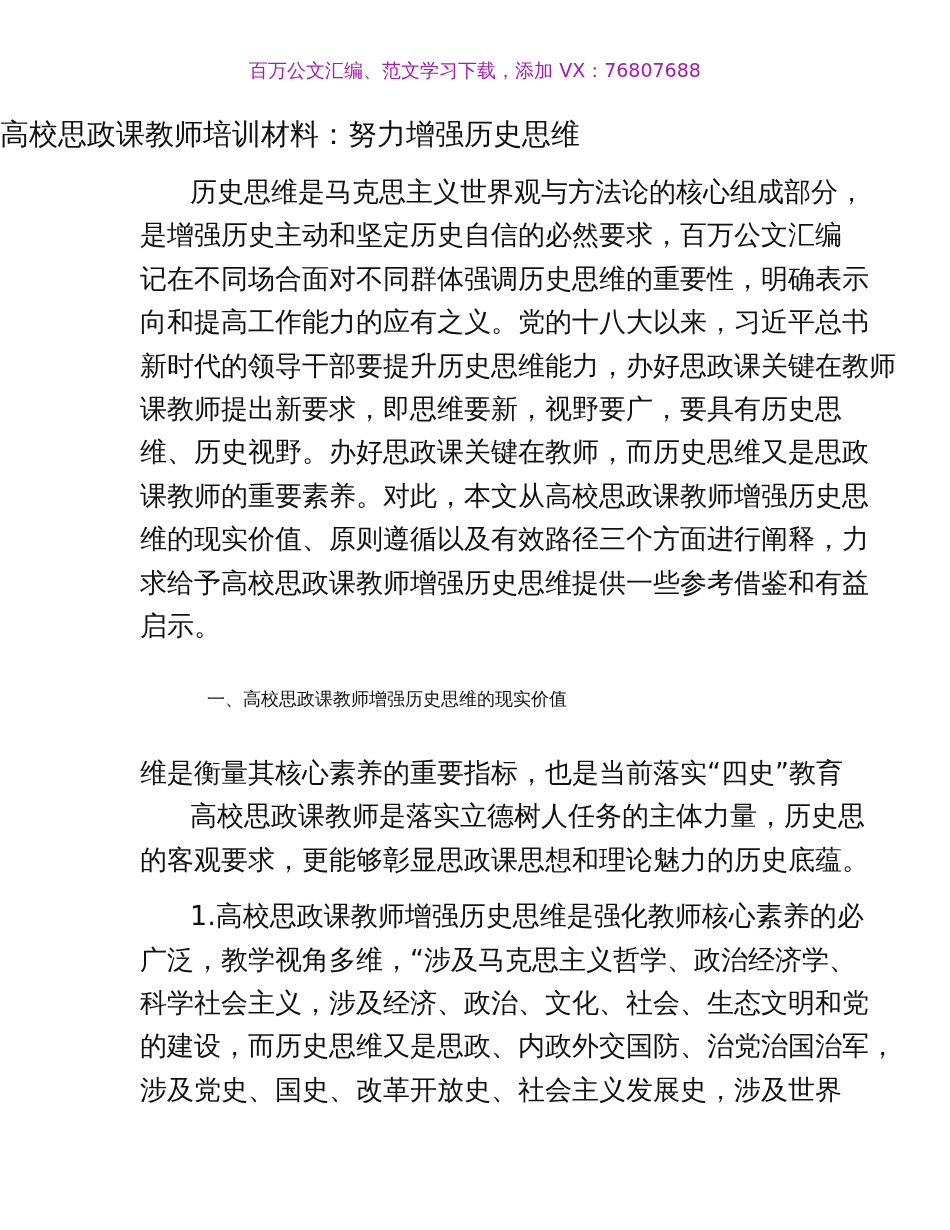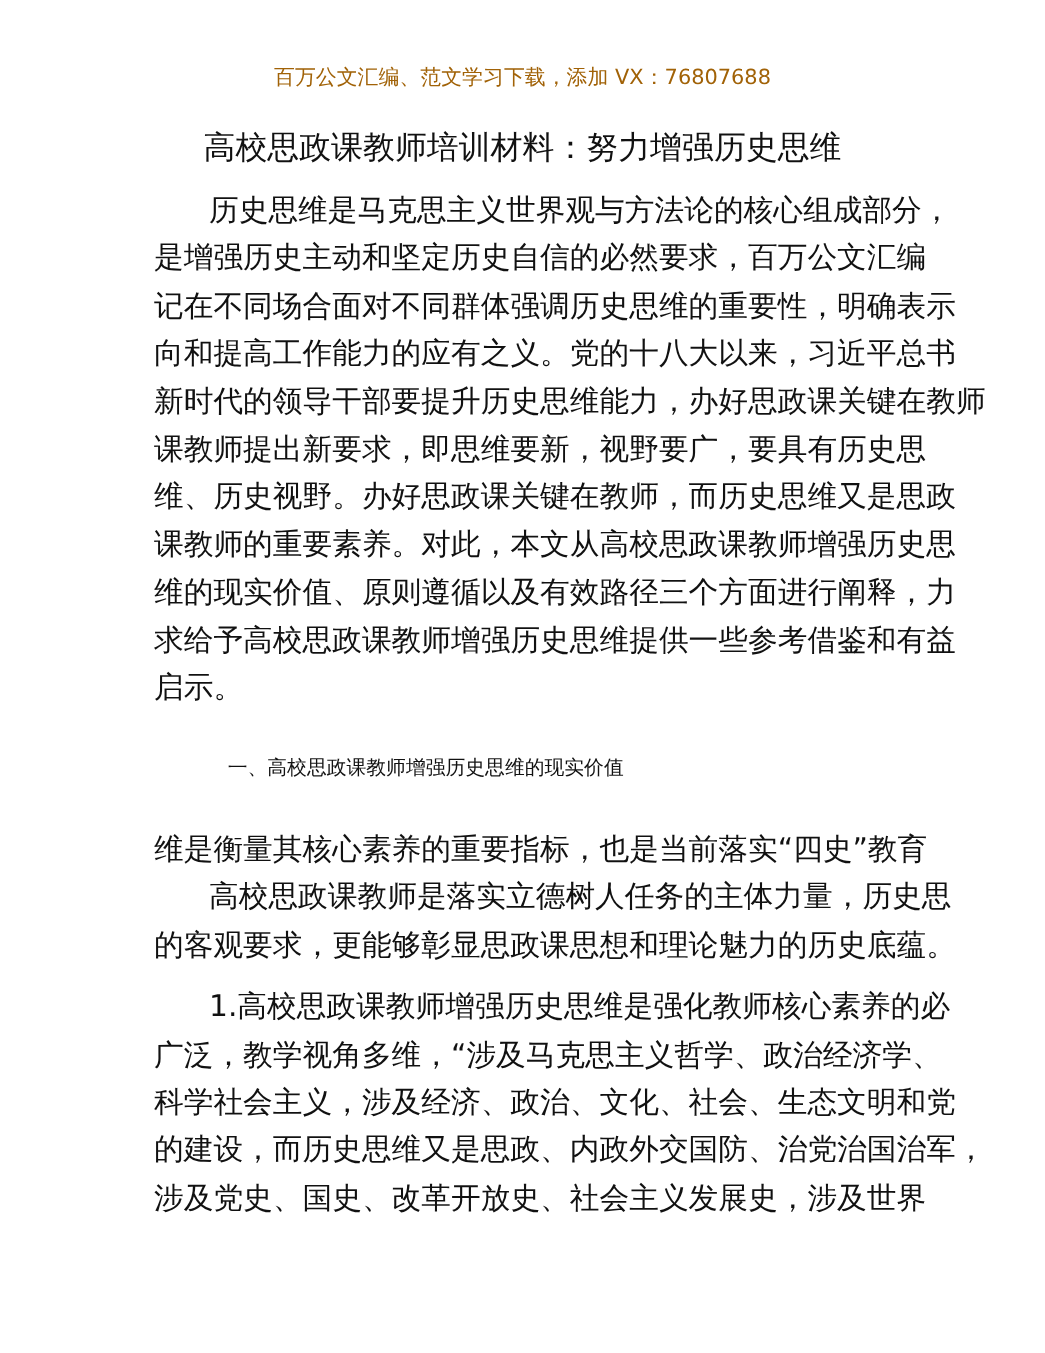--- a/index.html
+++ b/index.html
@@ -1,20 +1,20 @@
 <!DOCTYPE html>
 <html><head>
 <meta charset="utf-8">
 <style>
   html, body { margin: 0; padding: 0; background: #ffffff; }
   body { width: 950px; height: 1230px; position: relative; overflow: hidden;
          font-family: "DejaVu Sans", "Liberation Sans", sans-serif; color: #111; }
   .watermark { position: absolute; top: 56px; left: 0; width: 950px; text-align: center;
-               color: #a16207; font-size: 19px; line-height: 28px; }
-  .title { position: absolute; top: 112px; left: 0; width: 950px; text-align: center;
+               color: #a21caf; font-size: 19px; line-height: 28px; }
+  .title { position: absolute; top: 112px; left: 0; width: 950px; 
            font-size: 29px; line-height: 44px; color: #111; }
   .content { position: absolute; top: 170px; left: 140px; width: 672px; }
   .para { margin: 0; font-size: 27px; line-height: 43.4px; text-align: justify;
           text-align-last: left; letter-spacing: 0px; }
   .line { display: block; white-space: nowrap; text-align: justify; text-align-last: justify; }
   .line.last { text-align-last: left; }
   .indent { padding-left: 50px; }
   .gap { height: 13px; }
   .heading { font-size: 18px; line-height: 43.4px; padding-left: 50px; margin: 17px; }
 </style>

